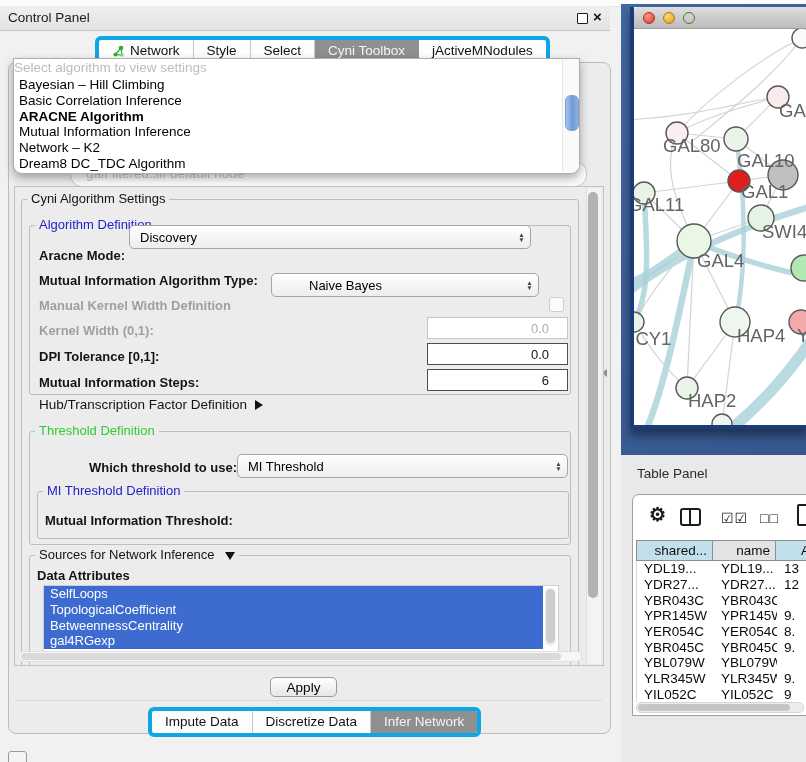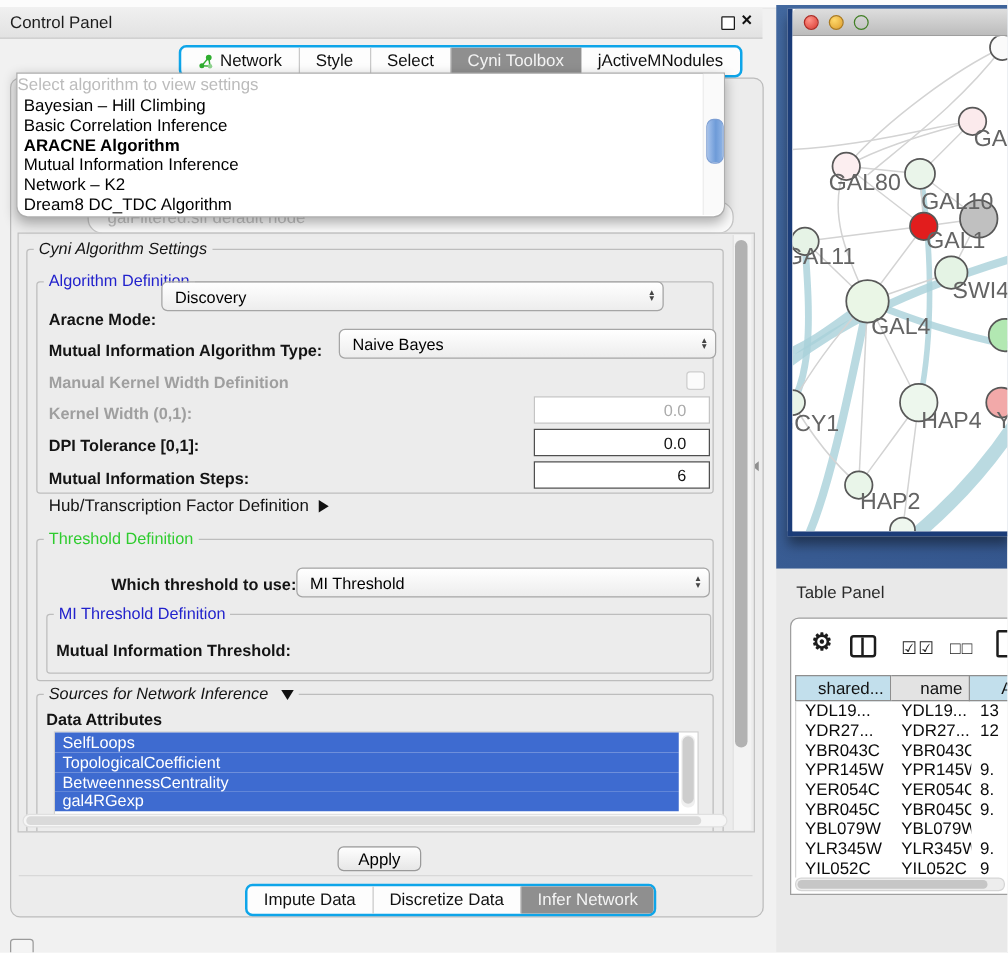--- a/index.html
+++ b/index.html
@@ -7,22 +7,22 @@
         font-family:"Liberation Sans",sans-serif;color:#141414;-webkit-font-smoothing:antialiased;}
   .abs{position:absolute;}
   
   .top-strip{left:0;top:0;width:806px;height:6px;background:#fcfcfc;border-bottom:1px solid #e3e3e3;}
   .cp-titlebar{left:0;top:6px;width:610px;height:24px;background:linear-gradient(#f0f0f0,#e2e2e2);
                border-bottom:1px solid #c6c6c6;}
   .cp-title{left:8px;top:10px;font-size:13.5px;color:#1d1d1d;}
   .float-icon{left:577px;top:13px;width:9px;height:9px;border:1.6px solid #1a1a1a;border-radius:1px;background:#fff;}
   .close-icon{left:593px;top:8px;font-size:15px;font-weight:bold;color:#111;}
   .outer-panel{left:8px;top:62px;width:601px;height:670px;border:1px solid #bcbcbc;border-radius:8px;background:#ececec;}
-  .main-tabs,.bottom-tabs{height:22px;display:flex;border:2px solid #0ea5e9;border-radius:6px;
-        overflow:hidden;background:#fdfdfd;z-index:3;margin-left:48px;}
+  .main-tabs,.bottom-tabs{height:22px;display:flex;border:4px solid #0ea5e9;border-radius:6px;
+        overflow:hidden;background:#fdfdfd;z-index:3;}
   .main-tabs{left:95px;top:36px;}
   .bottom-tabs{left:148px;top:707px;}
   .tab{padding:0 13px;line-height:22px;font-size:13.5px;color:#111;border-right:1px solid #c9c9c9;
        display:flex;align-items:center;gap:5px;white-space:nowrap;}
   .tab:last-child{border-right:none;}
   .tab.selected{background:#8f8f8f;color:#f4f4f4;border-right-color:#8f8f8f;}
   
   .ghost-combo{left:70px;top:161px;width:500px;height:24px;border:1px solid #c6c6c6;border-radius:12px;
         background:#fbfbfb;z-index:1;font-size:13.5px;color:#c3c3c3;line-height:24px;padding-left:15px;}
   
@@ -33,21 +33,21 @@
   .algo-item.selected{font-weight:bold;}
   .algo-scroll{position:absolute;right:0;top:0;width:16px;height:113px;border-left:1px solid #e4e4e4;
         background:#fafafa;border-radius:0 0 8px 0;}
   .algo-thumb{position:absolute;left:1.5px;top:36px;width:12px;height:34px;border-radius:6px;
         background:linear-gradient(90deg,#a5c2ec,#6e9bd8 55%,#8db2e4);border:1px solid #7d9fd4;}
   
   .scrollarea{left:14px;top:186px;width:588px;height:478px;border:1px solid #c2c2c2;background:#ececec;
         overflow:hidden;z-index:2;}
   .group{position:absolute;border:1px solid #bdbdbd;border-radius:3px;}
   .group-title{position:absolute;background:#ececec;padding:0 4px;font-size:13px;line-height:13px;white-space:nowrap;}
-  .t-black{color:#141414;font-style:italic;} .t-blue{color:#2222cc;} .t-green{color:#2fcc2f;}
+  .t-black{color:#141414;} .t-blue{color:#2222cc;} .t-green{color:#2fcc2f;}
   .lbl{position:absolute;font-size:13px;font-weight:bold;color:#141414;white-space:nowrap;}
   .lbl.dis{color:#9f9f9f;}
   .combo{position:absolute;height:24px;background:linear-gradient(#ffffff,#ededed);border:1px solid #a5a5a5;
         border-radius:5px;display:flex;align-items:center;box-sizing:border-box;}
   .combo .val{flex:1;padding-left:10px;font-size:13px;color:#000;}
   .combo .spin{width:17px;display:flex;flex-direction:column;align-items:center;justify-content:center;
         font-size:6.5px;line-height:5px;color:#444;}
   .field{position:absolute;height:22px;background:#fff;border:1px solid #4f4f4f;font-size:13px;
         display:flex;align-items:center;justify-content:flex-end;padding-right:18px;box-sizing:border-box;}
   .field.disabled{border:1px solid #c4c4c4;color:#ababab;}
@@ -176,21 +176,21 @@
     <div class="lbl" style="left:24px;top:61px;">Aracne Mode:</div>
     <div class="combo" style="left:114px;top:38px;width:402px;">
       <span class="val">Discovery</span>
       <span class="spin">
           <span>▲</span>
           <span>▼</span>
         </span>
     </div>
 
     <div class="lbl" style="left:24px;top:86px;">Mutual Information Algorithm Type:</div>
-    <div class="combo" style="left:256px;top:76px;width:302px;">
+    <div class="combo" style="left:256px;top:86px;width:268px;padding-left:27px;">
       <span class="val">Naive Bayes</span>
       <span class="spin">
           <span>▲</span>
           <span>▼</span>
         </span>
     </div>
 
     <div class="lbl dis" style="left:24px;top:111px;">Manual Kernel Width Definition</div>
     <div class="checkbox" style="left:534px;top:110px;"></div>
 

